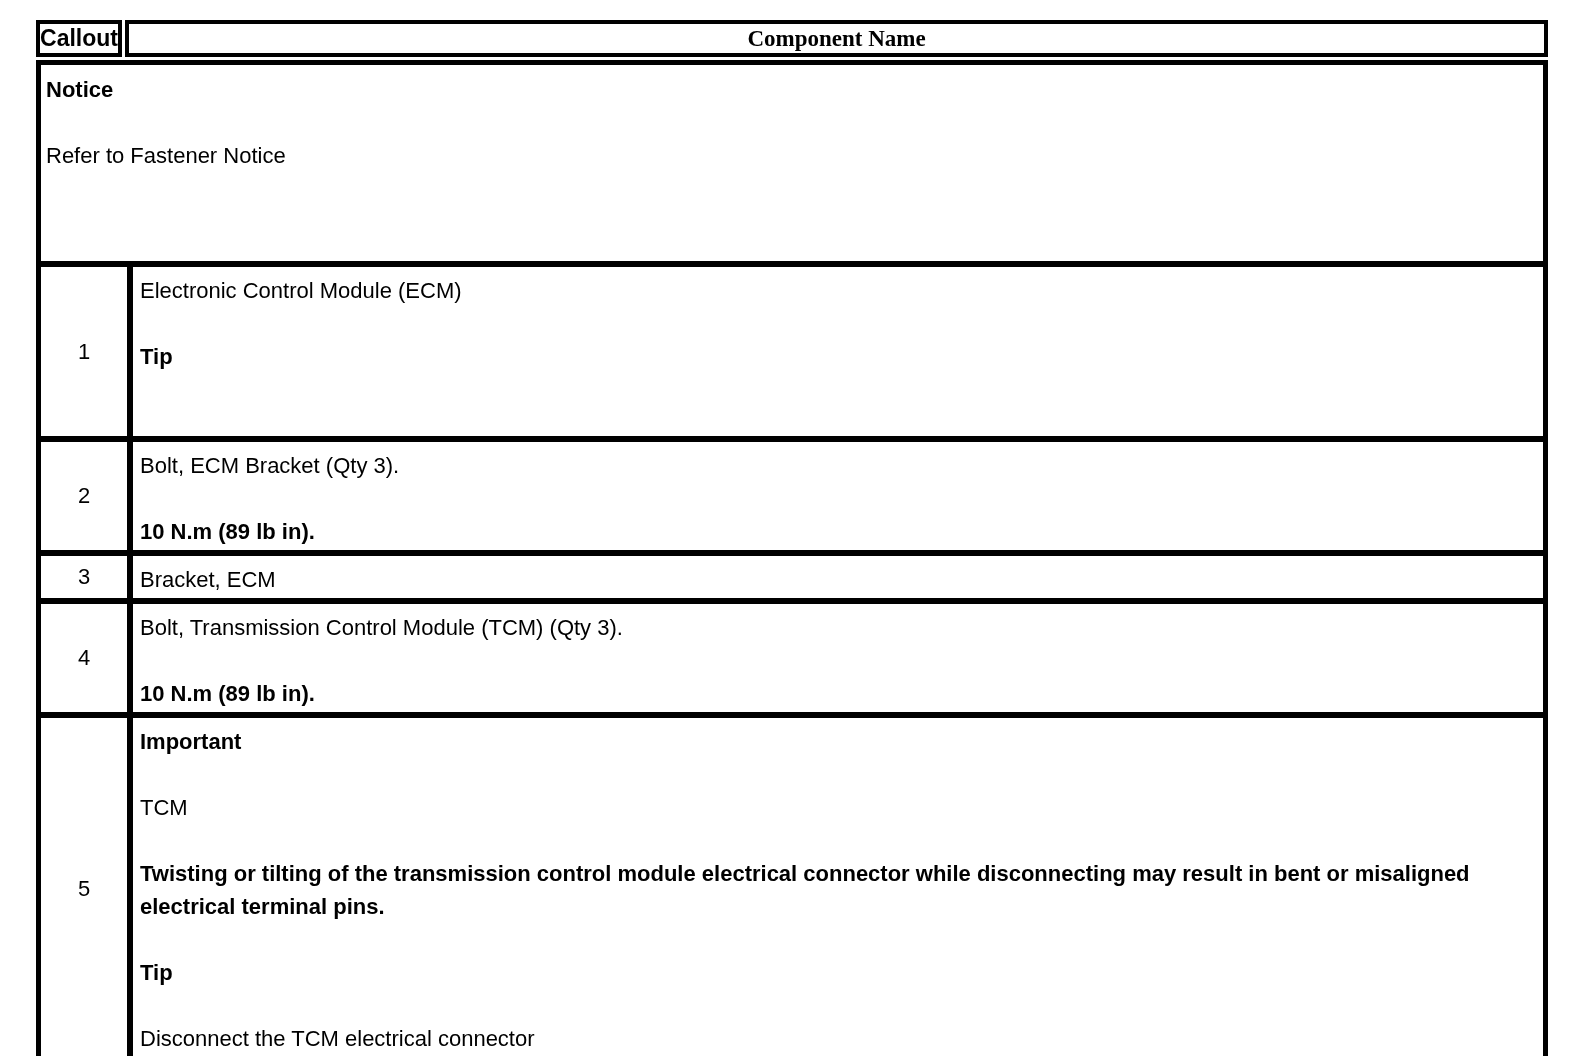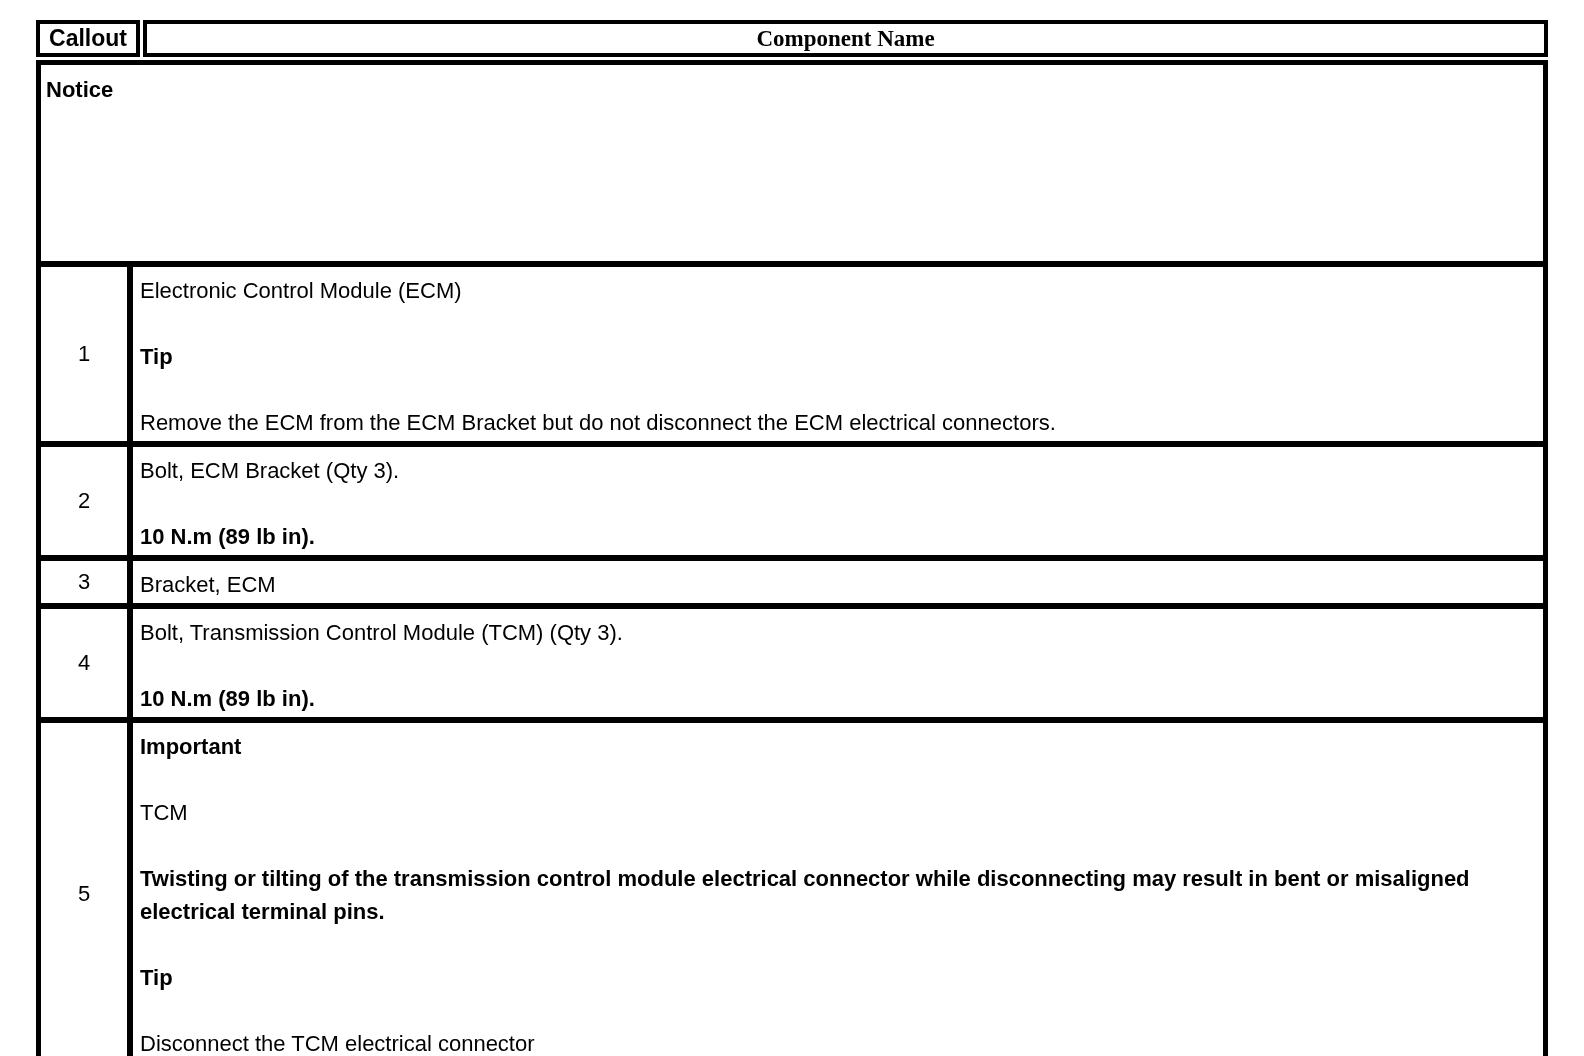--- a/index.html
+++ b/index.html
@@ -23,21 +23,21 @@
   }
   .hcell {
     border: 4px solid #000;
     background: #fff;
     font-weight: bold;
     font-size: 23px;
     line-height: 29px;
     white-space: nowrap;
   }
   .hcell.callout-h {
-    width: 104px;
+    width: 86px;
     flex: none;
     text-align: center;
   }
   .hcell.name-h {
     flex: 1;
     text-align: center;
     font-family: Liberation Serif, serif;
   }
   
   .tbody {
@@ -85,29 +85,29 @@
 
   <div class="header-row">
     <div class="hcell callout-h">Callout</div>
     <div class="hcell name-h">Component Name</div>
   </div>
 
   <div class="tbody">
     <div class="trow notice-row">
       <div class="notice-cell">
           <p class="para"><span class="bold">Notice</span></p>
+          <p class="para"><span>Refer to Fastener Notice</span></p>
         </div>
     </div>
 
   <div class="trow row-1">
     <div class="callout-cell">1</div>
     <div class="name-cell">
           <p class="para"><span>Electronic Control Module (ECM)</span></p>
           <p class="para"><span class="bold">Tip</span></p>
-          <p class="para"><span>Remove the ECM from the ECM Bracket but do not disconnect the ECM electrical connectors.</span></p>
         </div>
   </div>
       <div class="trow row-2">
     <div class="callout-cell">2</div>
     <div class="name-cell">
           <p class="para"><span>Bolt, ECM Bracket (Qty 3).</span></p>
           <p class="para"><span class="bold">10 N.m (89 lb in).</span></p>
         </div>
   </div>
       <div class="trow row-3">

